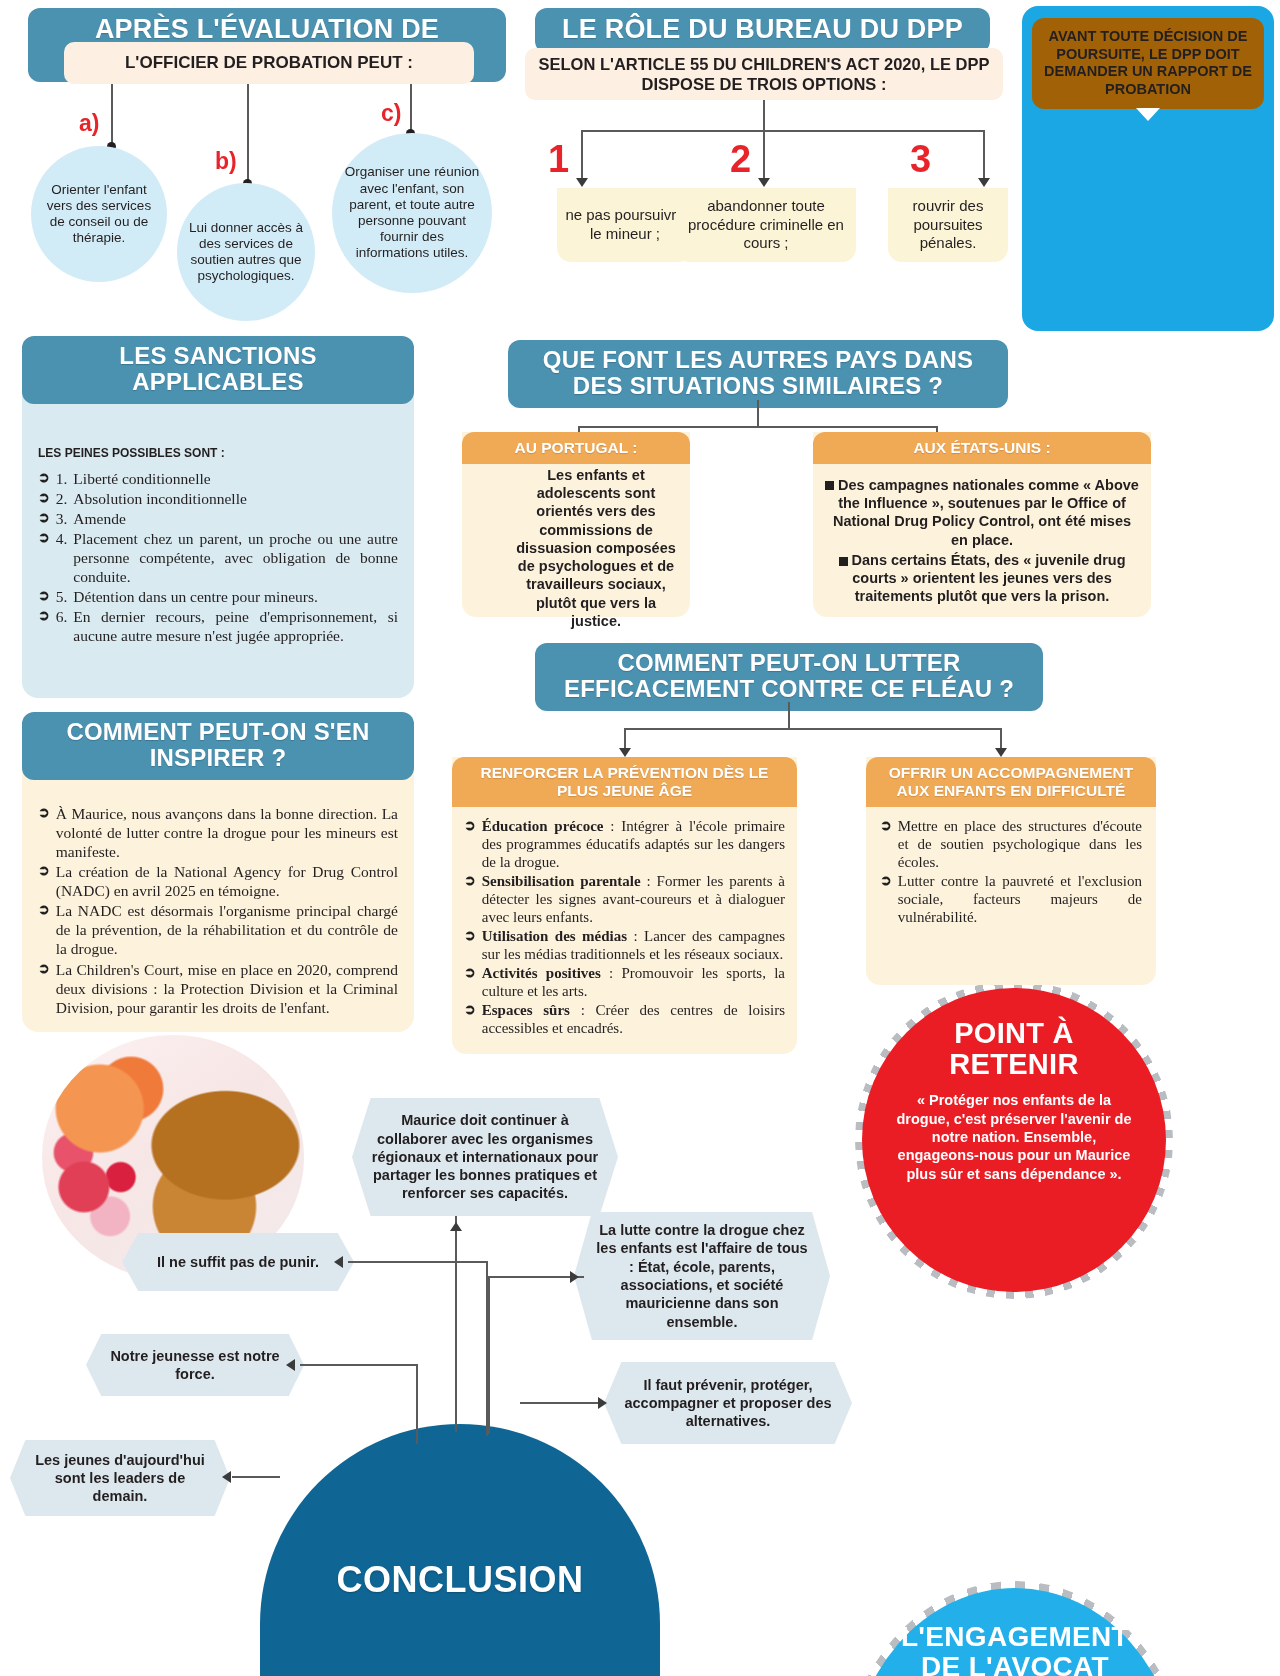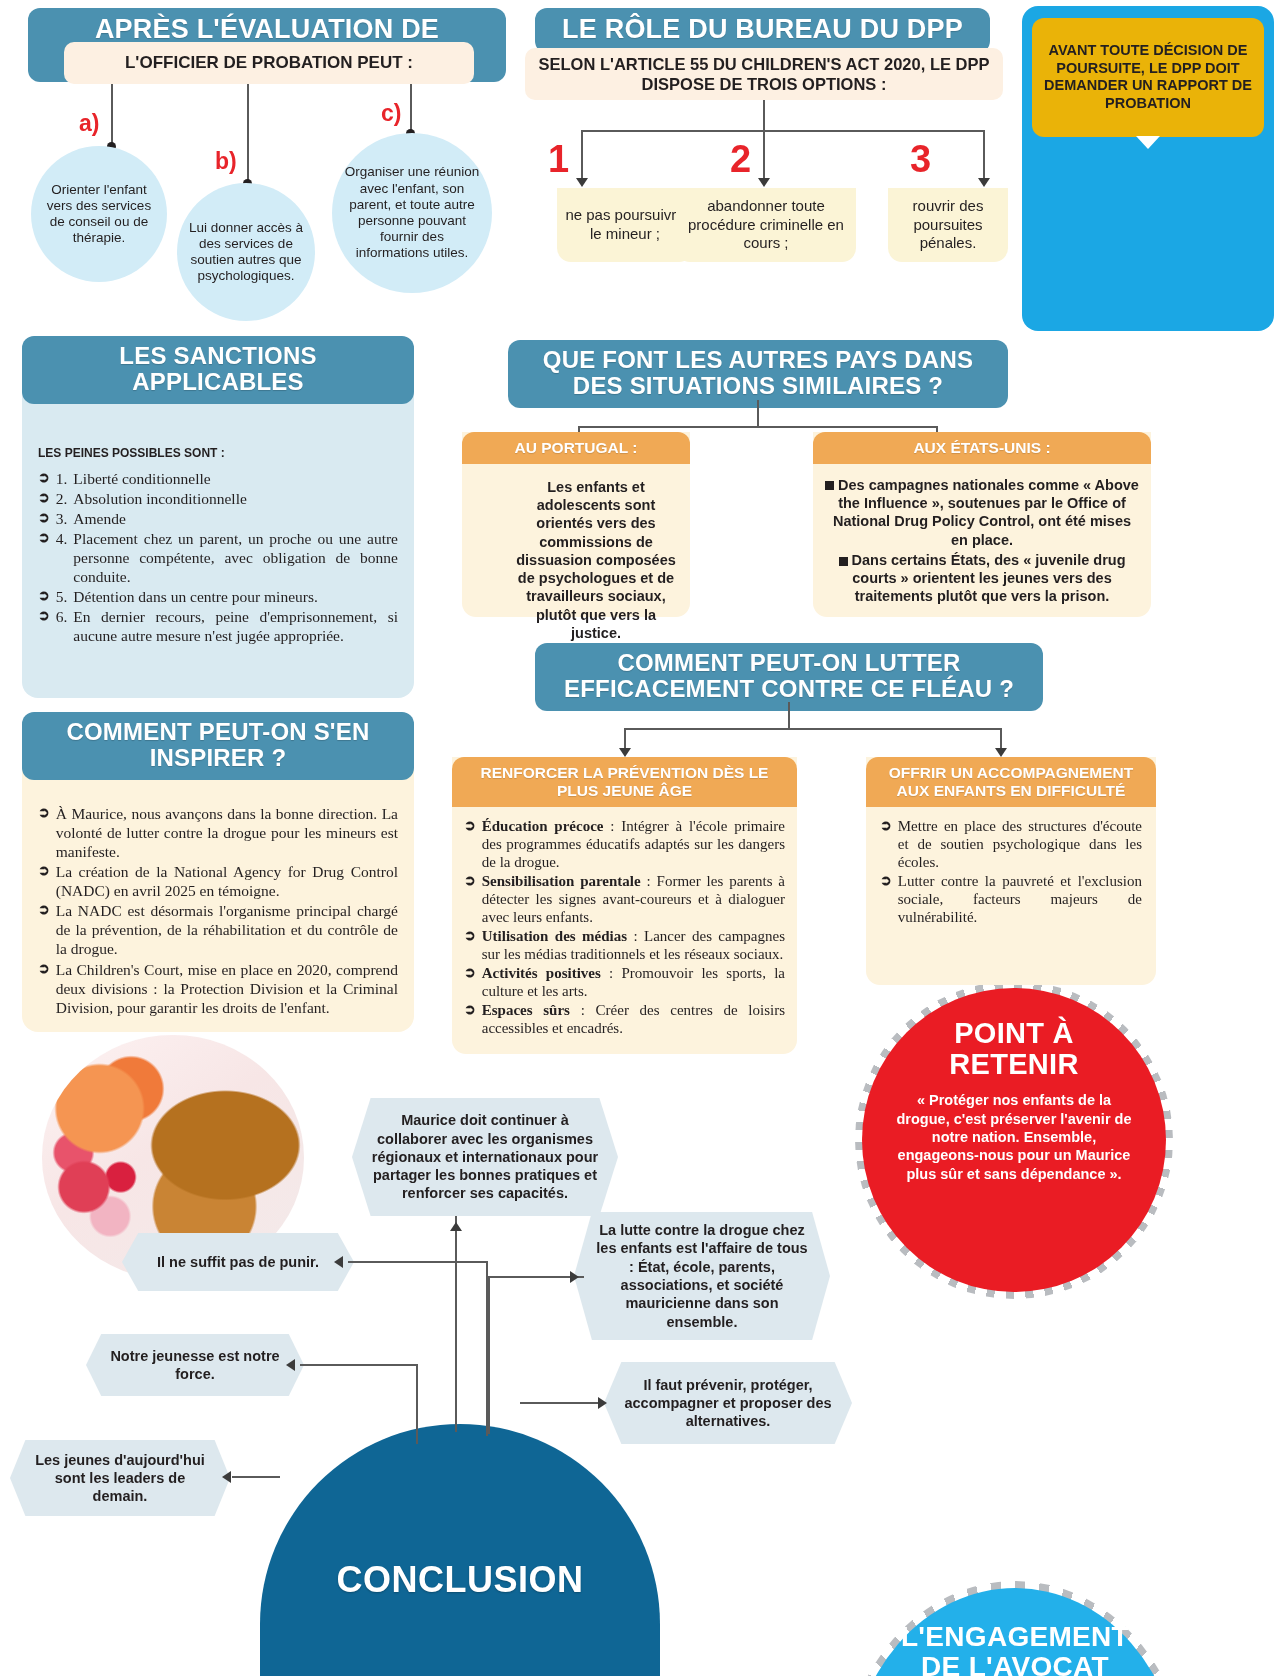--- a/index.html
+++ b/index.html
@@ -49,23 +49,23 @@
     padding:8px 6px;
   }
   .num { color:#e8242a; font-weight:bold; font-size:38px; line-height:1; }
 
   
   .bubble-outer {
     background:#1ba7e4; border-radius:16px; padding:12px 10px 12px;
     color:#fff;
   }
   .bubble-inner {
-    background:#eab308; color:#231f20; border-radius:12px;
+    background:#a16207; color:#231f20; border-radius:12px;
     text-align:center; font-weight:bold; font-size:14.5px; line-height:1.22;
-    padding:24px 8px; position:relative;
+    padding:10px 8px; position:relative;
   }
   .bubble-tail {
     position:absolute; left:50%; bottom:-12px; transform:translateX(-50%);
     width:0;height:0;border-left:12px solid transparent;border-right:12px solid transparent;
     border-top:13px solid #fff;
   }
   .bubble-body {
     text-align:center; font-weight:bold; font-size:14.5px; line-height:1.25;
     padding:16px 6px 4px;
   }
@@ -290,21 +290,21 @@
 
 <div class="ln abs" style="left:757px;top:400px;width:2px;height:28px;"></div>
 <div class="ln abs" style="left:578px;top:426px;width:360px;height:2px;"></div>
 <div class="ln abs" style="left:578px;top:426px;width:2px;height:32px;"></div>
 <div class="arw abs" style="left:573px;top:456px;"></div>
 <div class="ln abs" style="left:936px;top:426px;width:2px;height:32px;"></div>
 <div class="arw abs" style="left:931px;top:456px;"></div>
 
 <div class="abs obody" style="left:462px;top:432px;width:228px;height:185px;">
   <div class="ohdr">AU PORTUGAL :</div>
-  <div style="padding:14px 12px;text-align:center;font-weight:bold;font-size:14.5px;line-height:1.26;margin-left:40px;">Les enfants et adolescents sont orientés vers des commissions de dissuasion composées de psychologues et de travailleurs sociaux, plutôt que vers la justice.</div>
+  <div style="padding:2px 12px;text-align:center;font-weight:bold;font-size:14.5px;line-height:1.26;margin-left:40px;">Les enfants et adolescents sont orientés vers des commissions de dissuasion composées de psychologues et de travailleurs sociaux, plutôt que vers la justice.</div>
 </div>
 
 <div class="abs obody" style="left:772px;top:432px;width:338px;height:185px;margin-left:41px;">
   <div class="ohdr">AUX ÉTATS-UNIS :</div>
   <div style="padding:12px 12px;text-align:center;font-weight:bold;font-size:14.5px;line-height:1.26;">
     <div style="margin-bottom:2px;">
       <span class="sq"></span><span>Des campagnes nationales comme « Above the Influence », soutenues par le Office of National Drug Policy Control, ont été mises en place.</span>
     </div>
     <div>
       <span class="sq"></span><span>Dans certains États, des « juvenile drug courts » orientent les jeunes vers des traitements plutôt que vers la prison.</span>

